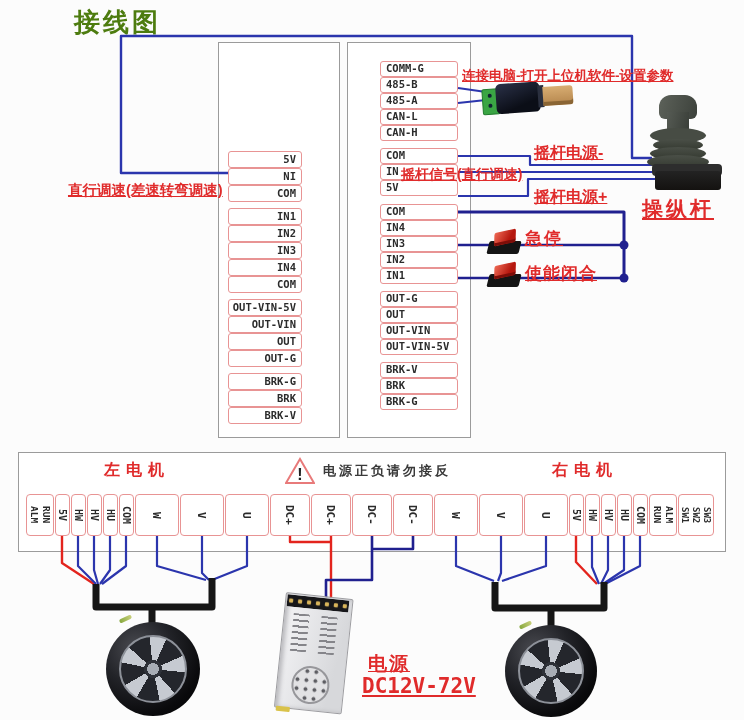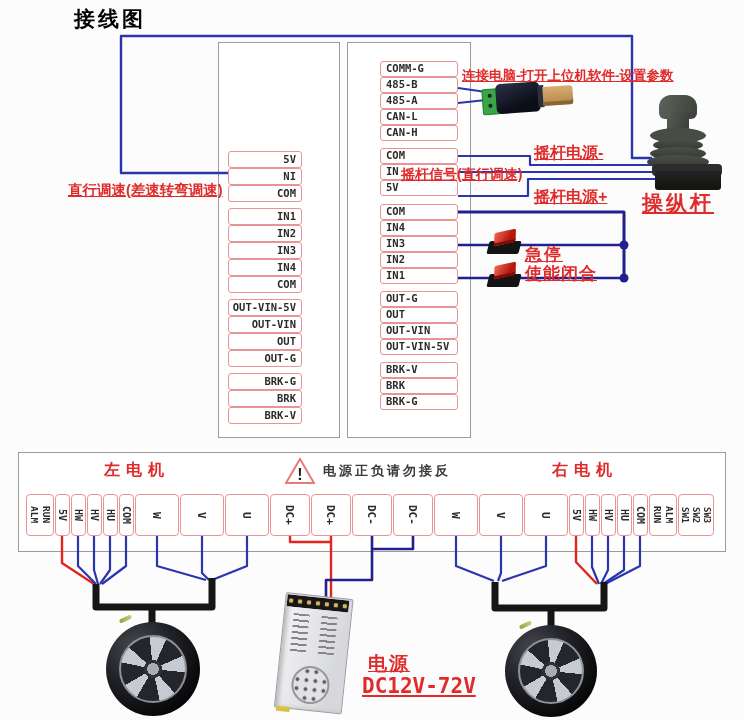--- a/index.html
+++ b/index.html
@@ -2,21 +2,21 @@
 <html style="--wire-blue: #2b35ad; --wire-navy: #20208f; --wire-red: #e3241d; --wire-black: #161616; --pin-border: #e89494; --label-red: #e02b2b; --border-gray: #9b9b9b;"><head>
 <meta charset="utf-8">
 <style>
   html,body{margin:0;padding:0;background:#e9e9e9;}
   #stage{position:relative;width:744px;height:720px;background:#fcfcfc;overflow:hidden;
          font-family:"Liberation Sans",sans-serif;}
   
   .abs{position:absolute;}
   .redtx{color:var(--label-red);font-weight:bold;white-space:nowrap;}
   
-  #main-title{left:74px;top:5px;font-size:21px;font-weight:bold;letter-spacing:3px;color:#000000;}
+  #main-title{left:74px;top:5px;font-size:26px;font-weight:bold;letter-spacing:3px;color:#4d7c0f;}
   
   .outer-rect{border:1.5px solid var(--border-gray);background:#fff;}
   #rect-left{left:218px;top:42px;width:120px;height:394px;}
   #rect-right{left:347px;top:42px;width:122px;height:394px;}
   
   .pin-col{position:absolute;z-index:4;}
   .pin{box-sizing:border-box;background:#fff;border:1.2px solid var(--pin-border);
        border-radius:3px;font-family:"DejaVu Sans Mono",monospace;font-weight:600;color:#2b2b2b;
        overflow:visible;white-space:nowrap;}
   .pin-col.lcol .pin{width:74px;height:17px;line-height:14px;font-size:10.5px;text-align:right;padding-right:5px;}
@@ -86,22 +86,22 @@
        conic-gradient(#c6cad1 0 24deg,#24262c 24deg 66deg,#c6cad1 66deg 96deg,#24262c 96deg 138deg,
        #c6cad1 138deg 168deg,#24262c 168deg 210deg,#c6cad1 210deg 240deg,#24262c 240deg 282deg,
        #c6cad1 282deg 312deg,#24262c 312deg 354deg,#c6cad1 354deg 360deg);}
   .axle{height:4px;background:linear-gradient(90deg,#86a83e,#c9d07c);border-radius:2px;z-index:5;}
   
   #lab-usb{left:462px;top:67px;font-size:13.5px;}
   #lab-turn{left:68px;top:181px;font-size:14.5px;}
   #lab-straight{left:401px;top:166px;font-size:14px;z-index:7;}
   #lab-minus{left:534px;top:143px;font-size:16px;}
   #lab-plus{left:534px;top:187px;font-size:16px;}
-  #lab-joy{left:642px;top:189px;font-size:21px;letter-spacing:3px;}
-  #lab-estop{left:525px;top:227px;font-size:17px;letter-spacing:2px;margin-top:16px;}
+  #lab-joy{left:642px;top:195px;font-size:21px;letter-spacing:3px;}
+  #lab-estop{left:525px;top:227px;font-size:17px;letter-spacing:2px;}
   #lab-enable{left:525px;top:262px;font-size:17px;letter-spacing:1px;}
   #lab-psu{left:368px;top:651px;font-size:19px;letter-spacing:2px;}
   #lab-volt{left:362px;top:674px;font-size:21px;font-family:"DejaVu Sans Mono",monospace;}
   .z7{z-index:7;text-decoration:underline;}
 </style>
 </head>
 <body>
 
 <div id="stage">
 

